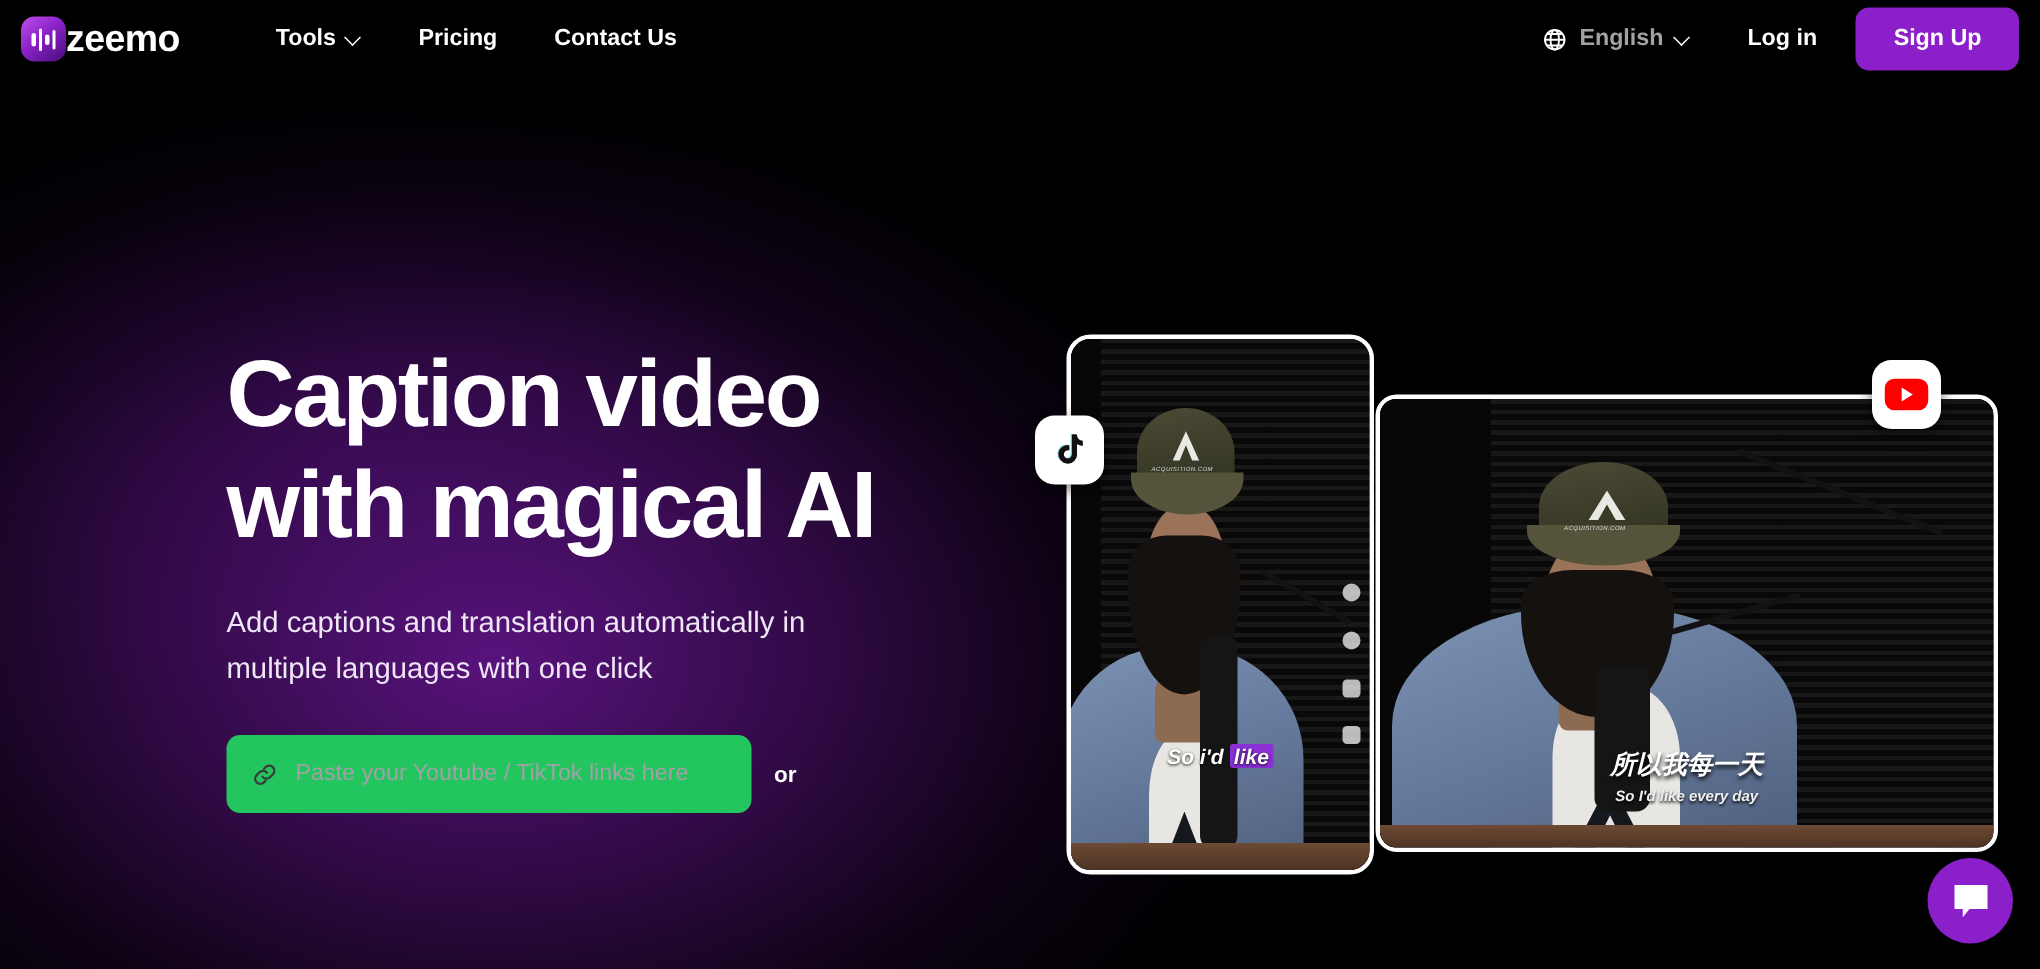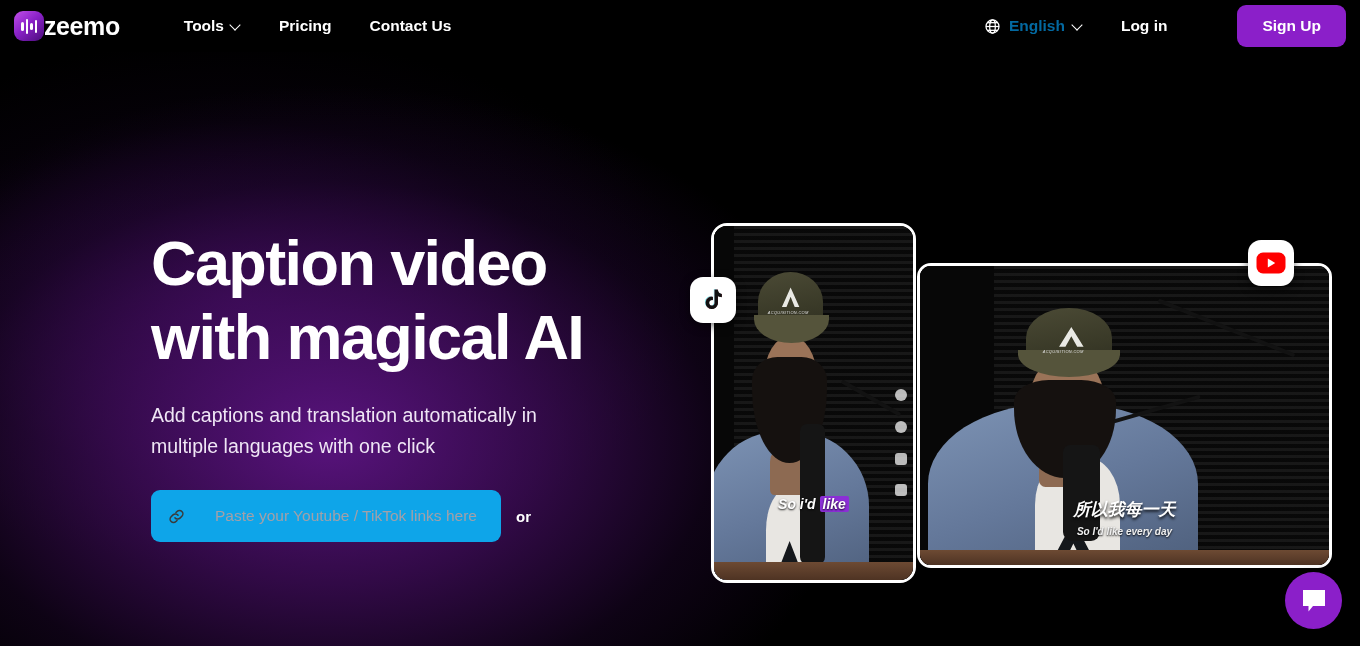--- a/index.html
+++ b/index.html
@@ -44,45 +44,44 @@
     justify-content:flex-end;
   }
   .chev { display:inline-block; width:10px; height:10px; position:relative; }
   .chev::after {
     content:""; position:absolute; left:0; top:0;
     width:7px; height:7px; border-right:1.8px solid #fff; border-bottom:1.8px solid #fff;
     transform:rotate(45deg);
   }
 
   .nav-right { margin-left:auto; display:flex; align-items:center; margin-right:14px; }
-  .lang { display:flex; align-items:center; gap:8px; color:#0369a1; font-size:15.5px; font-weight:600; cursor:pointer; padding:0 12px; }
+  .lang { display:flex; align-items:center; gap:8px; color:#a3a3a3; font-size:15.5px; font-weight:600; cursor:pointer; padding:0 12px; }
   .globe { width:17px; height:17px; flex:0 0 auto; }
   .login { color:#fff; font-size:15.5px; font-weight:600; cursor:pointer; padding:0 26px; }
   .signup {
     background:#8b1fc9; color:#fff; font-size:15.5px; font-weight:700;
     border:none; border-radius:9px; padding:12px 25px; cursor:pointer;
     font-family:"Liberation Sans", sans-serif;
-    margin-left:44px;
   }
 
   
   .hero-left { position:absolute; left:151px; top:226px; width:540px; z-index:20; }
   .hero-title {
     color:#fff; font-size:63px; line-height:74px; font-weight:700;
     letter-spacing:-1.6px; white-space:pre-line;
   }
   .hero-sub {
     margin-top:26px; color:#efe6f5; font-size:19.5px; line-height:31px;
     font-weight:400; white-space:pre-line;
   }
 
   .hero-actions { margin-top:28px; display:flex; align-items:center; }
   .url-field {
-    width:350px; height:52px; background:#0ea5e9; border-radius:9px;
-    display:flex; align-items:center; padding:0 16px; gap:29px;
+    width:350px; height:52px; background:#22c55e; border-radius:9px;
+    display:flex; align-items:center; padding:0 16px; gap:11px;
   }
   .url-input {
     border:none; outline:none; background:transparent; flex:1;
     font-size:15.5px; color:#2a2a2a; font-family:"Liberation Sans", sans-serif;
   }
   .url-input::placeholder { color:#a3a0a8; }
   .or-text { color:#fff; font-size:15px; font-weight:600; margin:0 15px; }
   .upload-btn {
     background:#8b1fc9; color:#fff; border:none; border-radius:9px;
     height:52px; padding:0 23px; display:flex; align-items:center; gap:10px;

